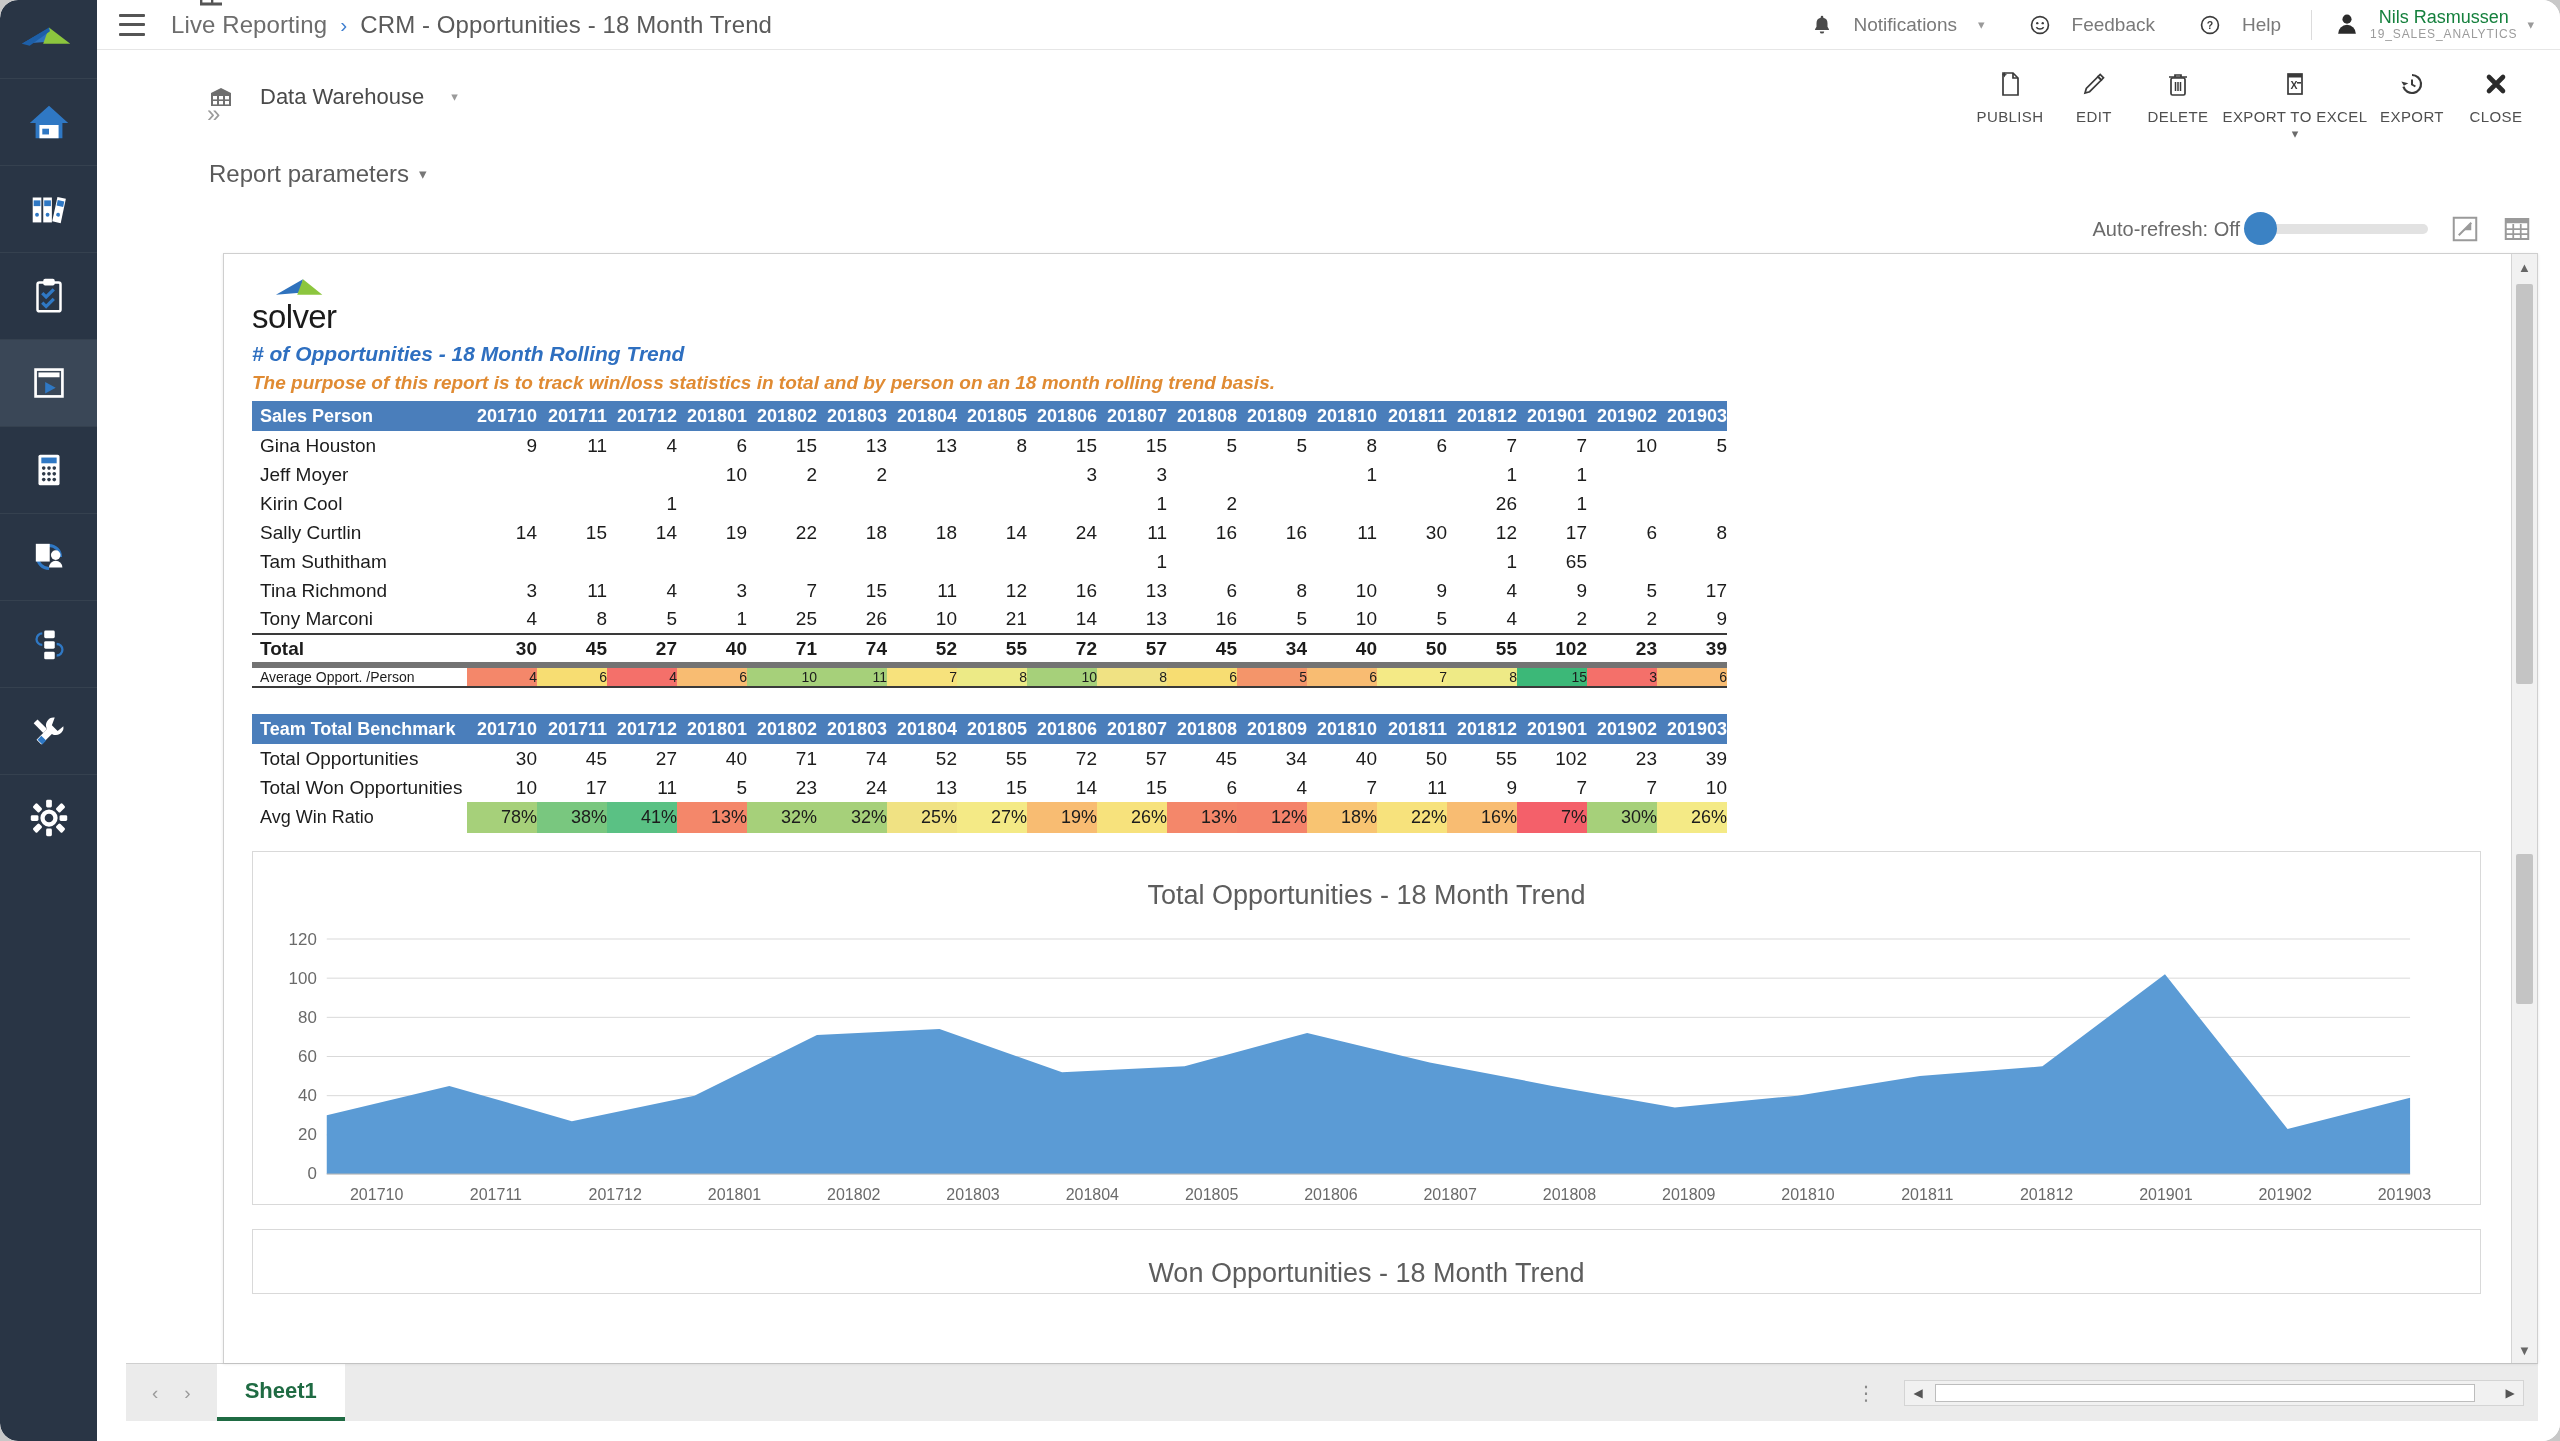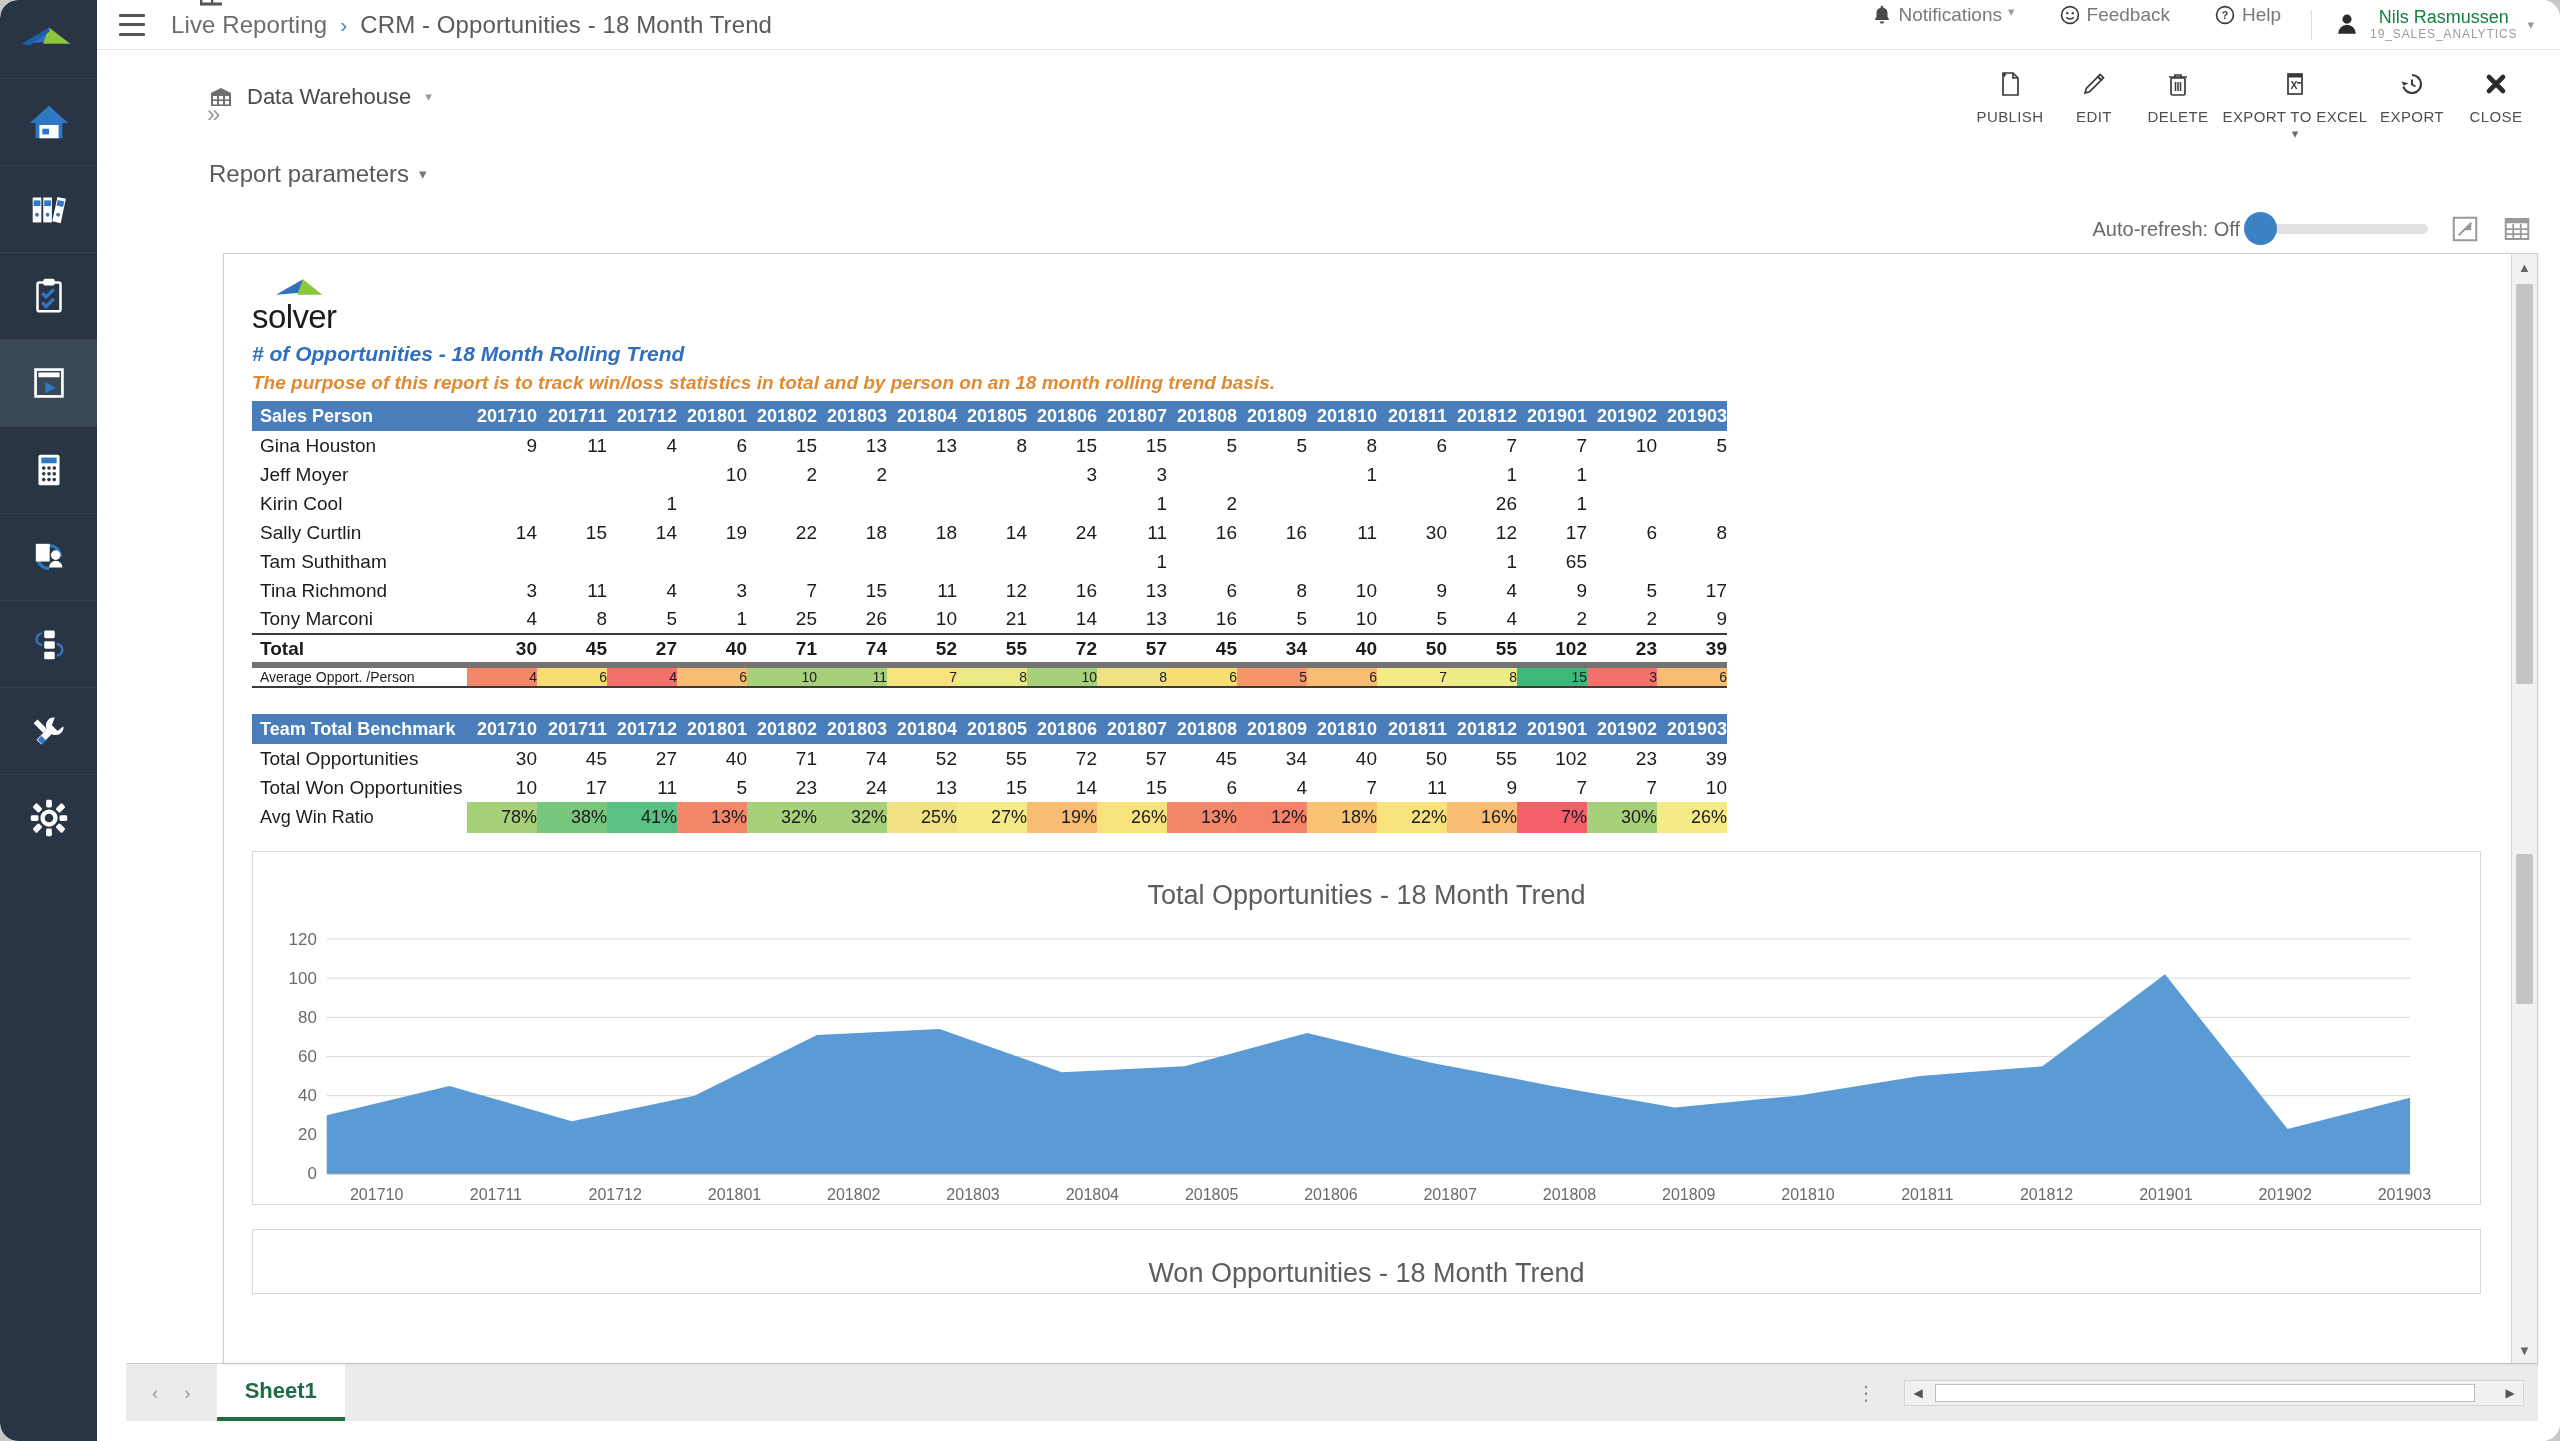--- a/index.html
+++ b/index.html
@@ -54,21 +54,21 @@
     width: 26px; height: 22px; margin-right: 26px;
     display: flex; flex-direction: column; justify-content: space-between;
     cursor: pointer;
   }
   .hamburger i { display: block; height: 3px; background: #555; border-radius: 1px; }
   .crumb { font-size: 24px; color: #6d6d6d; letter-spacing: .1px; }
   .crumb.sep { color: #3f7fd0; margin: 0 13px; font-size: 21px; }
   .crumb.cur { color: #5a5a5a; }
   .topbar-right { margin-left: auto; display: flex; align-items: center; gap: 0; }
   .tb-item {
-    display: flex; gap: 6px;
+    display: flex; align-items: center; gap: 21px;
     font-size: 19px; color: #7a7a7a;
     padding: 0 22px; cursor: pointer; height: 42px;
   }
   .tb-item svg { width: 22px; height: 22px; }
   .tb-caret { font-size: 13px; color: #9a9a9a; }
   .tb-divider { width: 1px; height: 30px; background: #dcdcdc; margin: 0 8px; }
   .user {
     display: flex; align-items: center; gap: 10px; padding-left: 14px;
     padding-right: 8px; cursor: pointer;
   }
@@ -81,21 +81,21 @@
     background: #fff;
     display: flex; align-items: center;
     padding-left: 112px; padding-right: 22px;
     position: relative;
   }
   .chev-expand {
     position: absolute; left: 110px; top: 50px;
     font-size: 24px; color: #9b9b9b; cursor: pointer;
   }
   .dw {
-    display: flex; align-items: center; gap: 14px;
+    display: flex; align-items: center; gap: 27px;
     font-size: 22px; color: #4a4a4a; cursor: pointer;
   }
   .dw svg { width: 24px; height: 24px; }
   .actions { margin-left: auto; display: flex; align-items: flex-start; gap: 0; }
   .act {
     width: 84px; display: flex; flex-direction: column;
     align-items: center; gap: 9px; cursor: pointer; position: relative;
   }
   .act.wide { width: 150px; }
   .act svg { width: 30px; height: 30px; }

